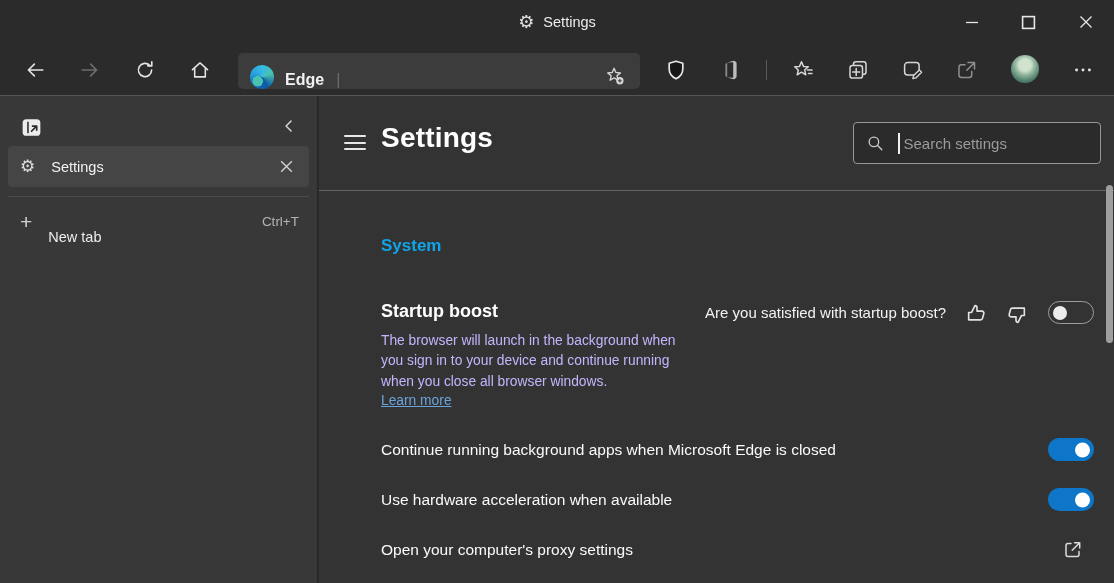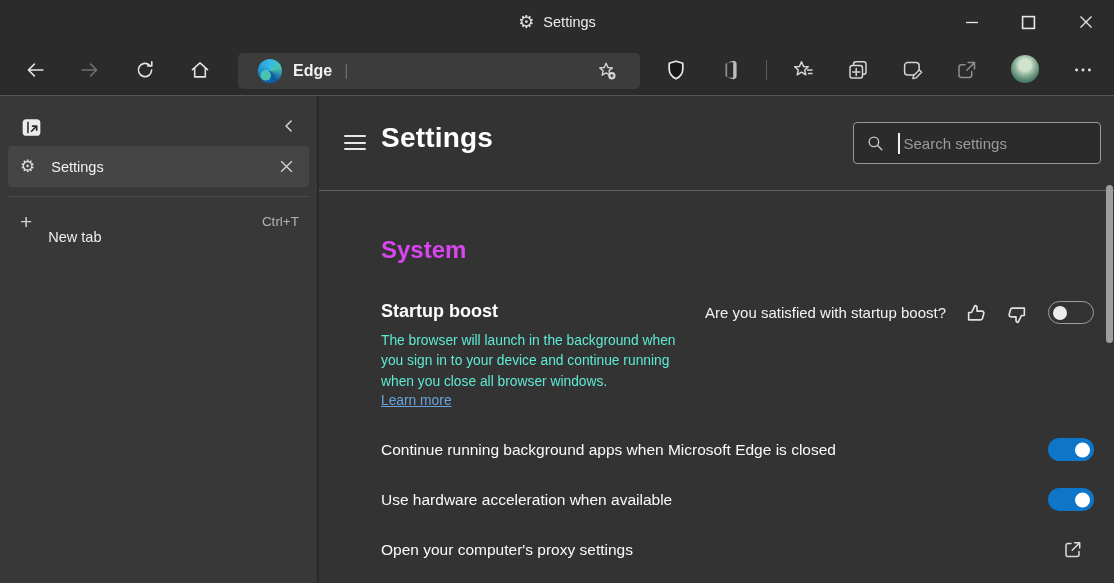--- a/index.html
+++ b/index.html
@@ -8,21 +8,21 @@
   
   .titlebar{position:absolute;left:0;top:0;right:0;height:44px;background:#2b2b2b;}
   .title-center{position:absolute;left:50%;top:0;transform:translateX(-50%);height:44px;display:flex;align-items:center;gap:9px;}
   .gear-glyph{font-size:18px;line-height:1;color:#e0e0e0;font-family:"DejaVu Sans",sans-serif;}
   .title-text{font-size:14.5px;color:#ececec;}
   .win-controls{position:absolute;right:0;top:0;height:44px;display:flex;}
   .win-btn{width:57px;height:44px;display:flex;align-items:center;justify-content:center;background:transparent;border:0;padding:0;cursor:default;}
   
   .navbar{position:absolute;left:0;top:44px;right:0;height:52px;background:#2b2b2b;border-bottom:1px solid #555;box-sizing:border-box;}
   .nav-btn{position:absolute;top:11px;width:30px;height:30px;display:flex;align-items:center;justify-content:center;background:transparent;border:0;padding:0;}
-  .addr{position:absolute;left:238px;top:9px;width:402px;height:36px;background:#3c3c3c;border-radius:5px;display:flex;align-items:center;padding:0 20px;box-sizing:border-box;}
+  .addr{position:absolute;left:238px;top:9px;width:402px;height:36px;background:#3c3c3c;border-radius:5px;display:flex;align-items:flex-end;padding:0 12px;box-sizing:border-box;}
   .edge-logo{width:24px;height:24px;border-radius:50%;flex:0 0 auto;
     background:radial-gradient(circle at 32% 68%,#49c3ae 0 22%,rgba(0,0,0,0) 23%),
     conic-gradient(from 150deg at 50% 50%,#0c59a4,#1173c5 80deg,#2aa4dd 150deg,#35b9e9 210deg,#49c3ae 280deg,#0c59a4);}
   .addr-brand{font-size:16px;font-weight:700;color:#f2f2f2;margin-left:11px;}
   .addr-sep{color:#6c6c6c;font-size:16px;margin:0 12px;font-weight:400;}
   .addr-url{font-size:15px;color:#a8a8a8;white-space:nowrap;}
   .addr-url .hl{color:#ededed;font-weight:700;}
   .addr-star{margin-left:auto;background:transparent;border:0;padding:0;width:26px;height:26px;display:flex;align-items:center;justify-content:center;}
   .tb-sep{position:absolute;left:766px;top:16px;width:1px;height:20px;background:#5a5a5a;}
   .avatar{position:absolute;left:1011px;top:11px;width:28px;height:28px;border-radius:50%;border:0;padding:0;cursor:default;
@@ -42,23 +42,23 @@
   
   .main{position:absolute;left:319px;top:96px;right:0;bottom:0;background:#333333;}
   .hamburger{position:absolute;left:25px;top:39px;width:22px;background:transparent;border:0;padding:0;display:flex;flex-direction:column;gap:4.5px;}
   .hamburger span{display:block;height:2px;background:#e8e8e8;border-radius:1px;}
   .page-title{position:absolute;left:62px;top:26px;font-size:28px;font-weight:700;color:#ffffff;letter-spacing:.2px;}
   .search{position:absolute;left:534px;top:26px;width:248px;height:42px;background:#2b2b2b;border:1px solid #979797;border-radius:4px;display:flex;align-items:center;padding:0 12px;box-sizing:border-box;}
   .caret{width:1.5px;height:21px;background:#f0f0f0;margin-left:13px;}
   .search input{flex:1;background:transparent;border:0;outline:none;color:#e8e8e8;font-size:15px;font-family:"Liberation Sans",sans-serif;margin-left:2px;min-width:0;}
   .search input::placeholder{color:#9b9b9b;opacity:1;}
   .header-divider{position:absolute;left:0;right:0;top:94px;height:1px;background:#646464;}
-  .section-title{position:absolute;left:62px;top:140px;font-size:24px;font-weight:700;color:#d946ef;}
+  .section-title{position:absolute;left:62px;top:140px;font-size:17px;font-weight:700;color:#0ea5e9;}
   .sb-title{position:absolute;left:62px;top:205px;font-size:18px;font-weight:700;color:#fff;}
-  .sb-desc{position:absolute;left:62px;top:235px;width:312px;font-size:13.8px;line-height:20.3px;color:#5eead4;}
+  .sb-desc{position:absolute;left:62px;top:235px;width:312px;font-size:13.8px;line-height:20.3px;color:#c4b5fd;}
   .sb-link{position:absolute;left:62px;top:297px;font-size:13.8px;color:#6ba3dc;text-decoration:underline;cursor:default;}
   .feedback-q{position:absolute;right:168px;top:208px;font-size:15px;color:#f2f2f2;white-space:nowrap;}
   .thumb-btn{position:absolute;top:203px;width:30px;height:30px;background:transparent;border:0;padding:0;display:flex;align-items:center;justify-content:center;}
   
   .toggle{position:absolute;width:46px;height:23px;border-radius:12px;background:transparent;border:0;padding:0;cursor:default;box-sizing:border-box;}
   .toggle .knob{position:absolute;top:50%;transform:translateY(-50%);border-radius:50%;background:#fff;}
   .toggle.off{border:1px solid #9e9e9e;}
   .toggle.off .knob{left:4px;width:14px;height:14px;background:#ededed;}
   .toggle.on{background:#0d76c8;}
   .toggle.on .knob{right:4px;width:15px;height:15px;}

